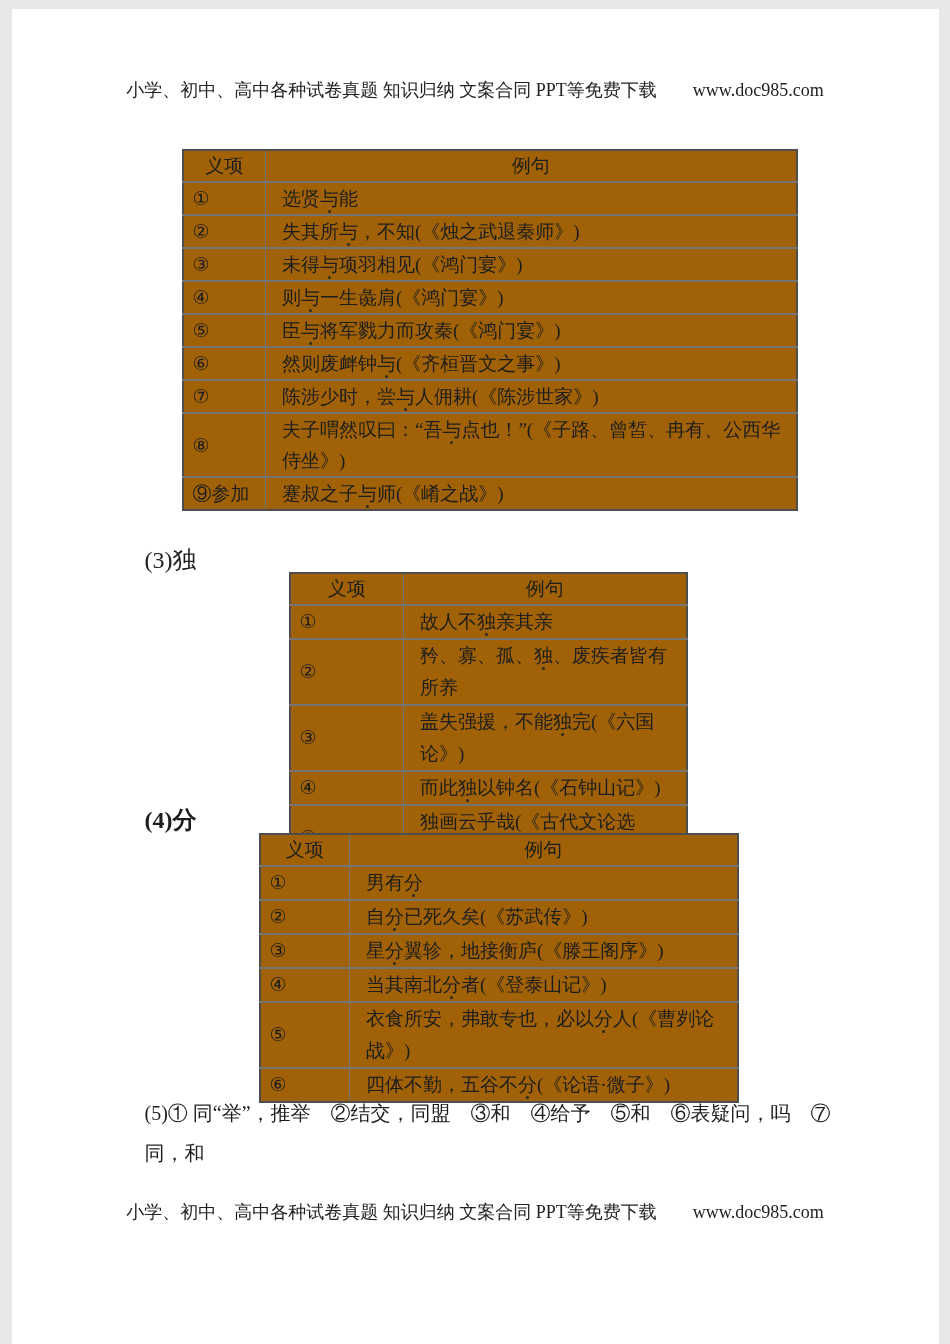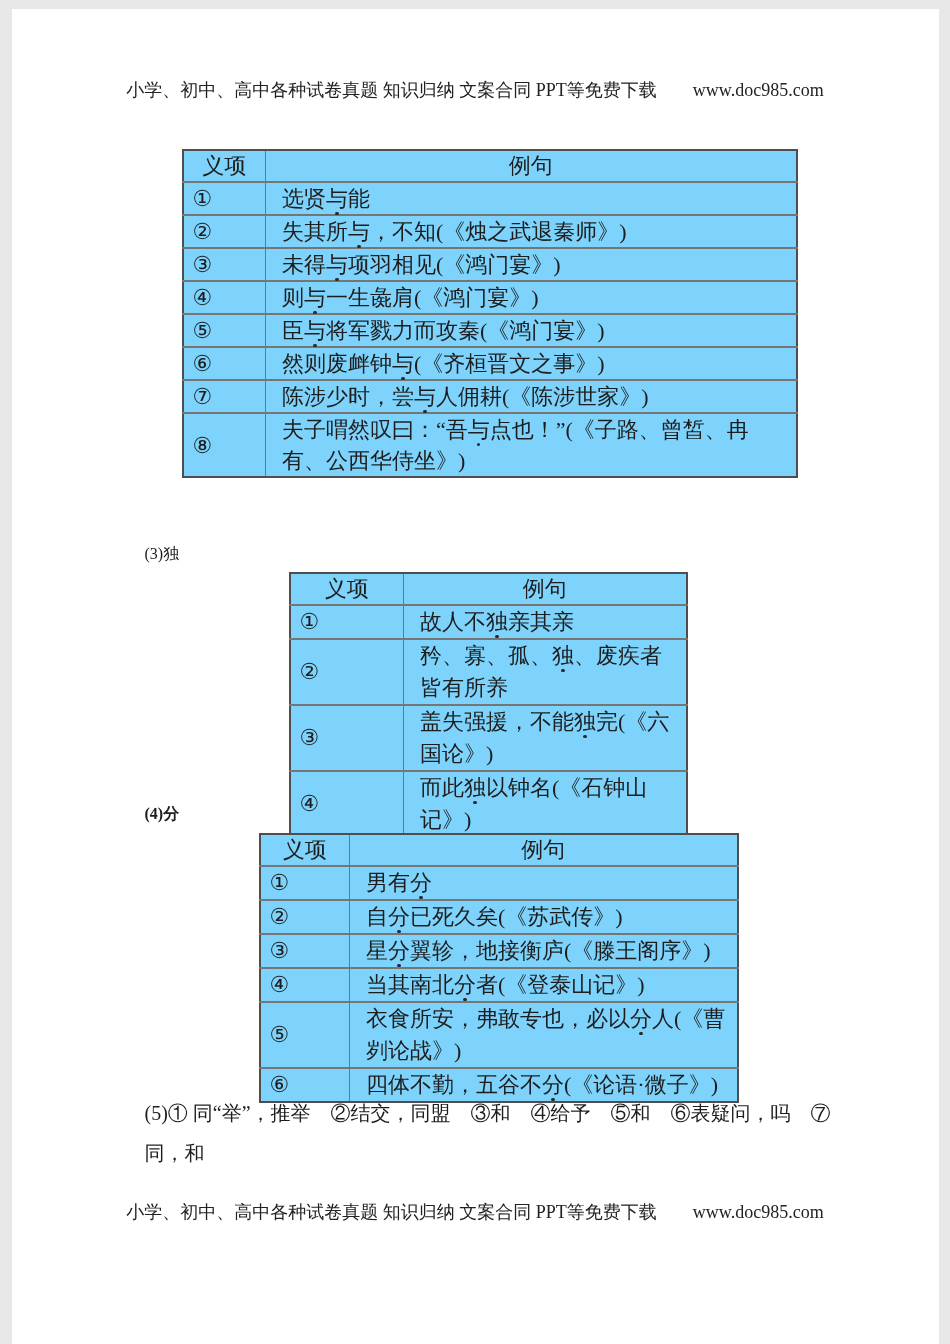--- a/index.html
+++ b/index.html
@@ -19,22 +19,22 @@
     text-align: center;
     font-size: 18px;
     color: #222;
     white-space: nowrap;
   }
   .hf .hf-url { margin-left: 36px; }
   .doc-table {
     position: absolute;
     border-collapse: collapse;
     table-layout: fixed;
-    font-size: 22px;
-    background: #7dd3fc;
+    font-size: 19px;
+    background: #a16207;
     border: 2px solid #4e4e4e;
   }
   .doc-table th {
     border: 1px solid #757575;
     border-bottom-width: 2px;
     font-weight: normal;
     text-align: center;
     height: 28px;
     line-height: 28px;
   }
@@ -49,21 +49,21 @@
   .t1 { left: 170px; top: 140px; width: 616px; }
   .t1 td { height: 31px; line-height: 31px; }
   .t1 tr.tall td { height: 62px; }
   .t2 { left: 277px; top: 563px; width: 399px; }
   .t2 td { height: 32px; line-height: 32px; }
   .t3 { left: 247px; top: 824px; width: 480px; }
   .t3 td { height: 32px; line-height: 32px; }
   .section-label {
     position: absolute;
     left: 133px;
-    font-size: 16px;
+    font-size: 24px;
   }
   .answers {
     position: absolute;
     left: 133px;
     top: 1084px;
     width: 705px;
     font-size: 20px;
     line-height: 40px;
   }
   .answers .ans-label { font-weight: bold; }
@@ -127,20 +127,24 @@
           <td class="example-cell">然则废衅钟<span class="emph">与</span>(《齐桓晋文之事》)</td>
         </tr>
       <tr>
           <td class="item-cell">⑦</td>
           <td class="example-cell">陈涉少时，尝<span class="emph">与</span>人佣耕(《陈涉世家》)</td>
         </tr>
       <tr class="tall">
           <td class="item-cell">⑧</td>
           <td class="example-cell">夫子喟然叹曰：“吾<span class="emph">与</span>点也！”(《子路、曾皙、冉有、公西华侍坐》)</td>
         </tr>
+      <tr>
+          <td class="item-cell">⑨参加</td>
+          <td class="example-cell">蹇叔之子<span class="emph">与</span>师(《崤之战》)</td>
+        </tr>
     </tbody>
   </table>
 
   <div class="section-label" style="top:535px;">(3)独</div>
 
   <table class="doc-table t2">
     <colgroup>
         <col style="width:114px">
         <col>
       </colgroup>

